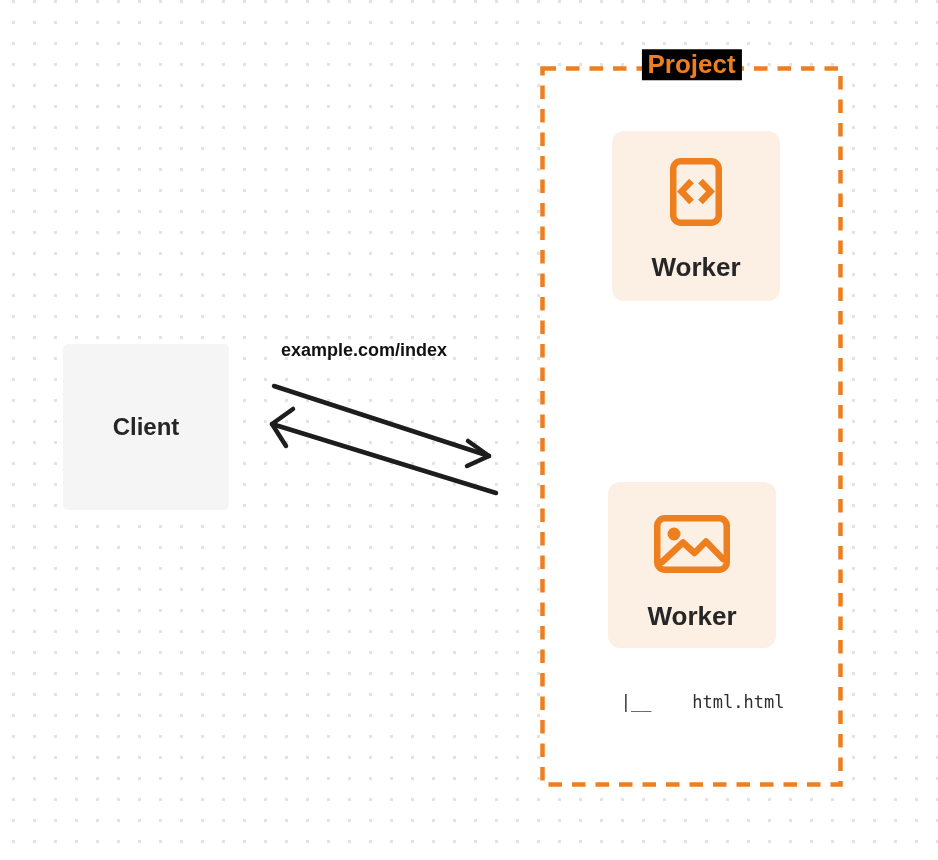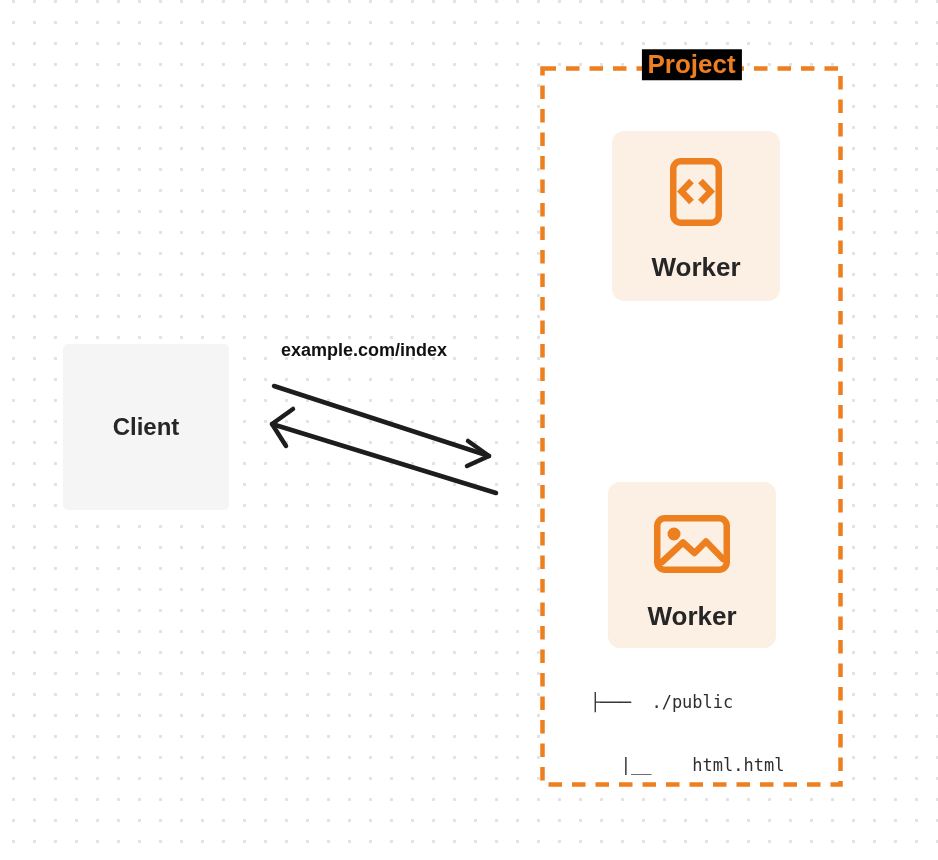--- a/index.html
+++ b/index.html
@@ -195,19 +195,18 @@
         <svg width="76" height="58" viewBox="0 0 76 58">
           <rect class="icon-stroke" x="3.25" y="3.25" width="69.5" height="51.5" rx="7.5"></rect>
           <circle cx="20" cy="19" r="6.5" fill="#ee7f1f"></circle>
           <path class="icon-stroke" d="M8 47 L29 27.5 L40.5 38 L52 26.5 L69 44" stroke-linejoin="round" stroke-linecap="round"></path>
         </svg>
       </span>
       <span class="card-label">Worker</span>
     </div>
 
     <div class="file-tree">
-      <span class="tree-line">├───  ./public</span>
       <span class="tree-line">   |__    html.html</span>
       
     </div>
   </div>
 
 </div>
 
 </body></html>

